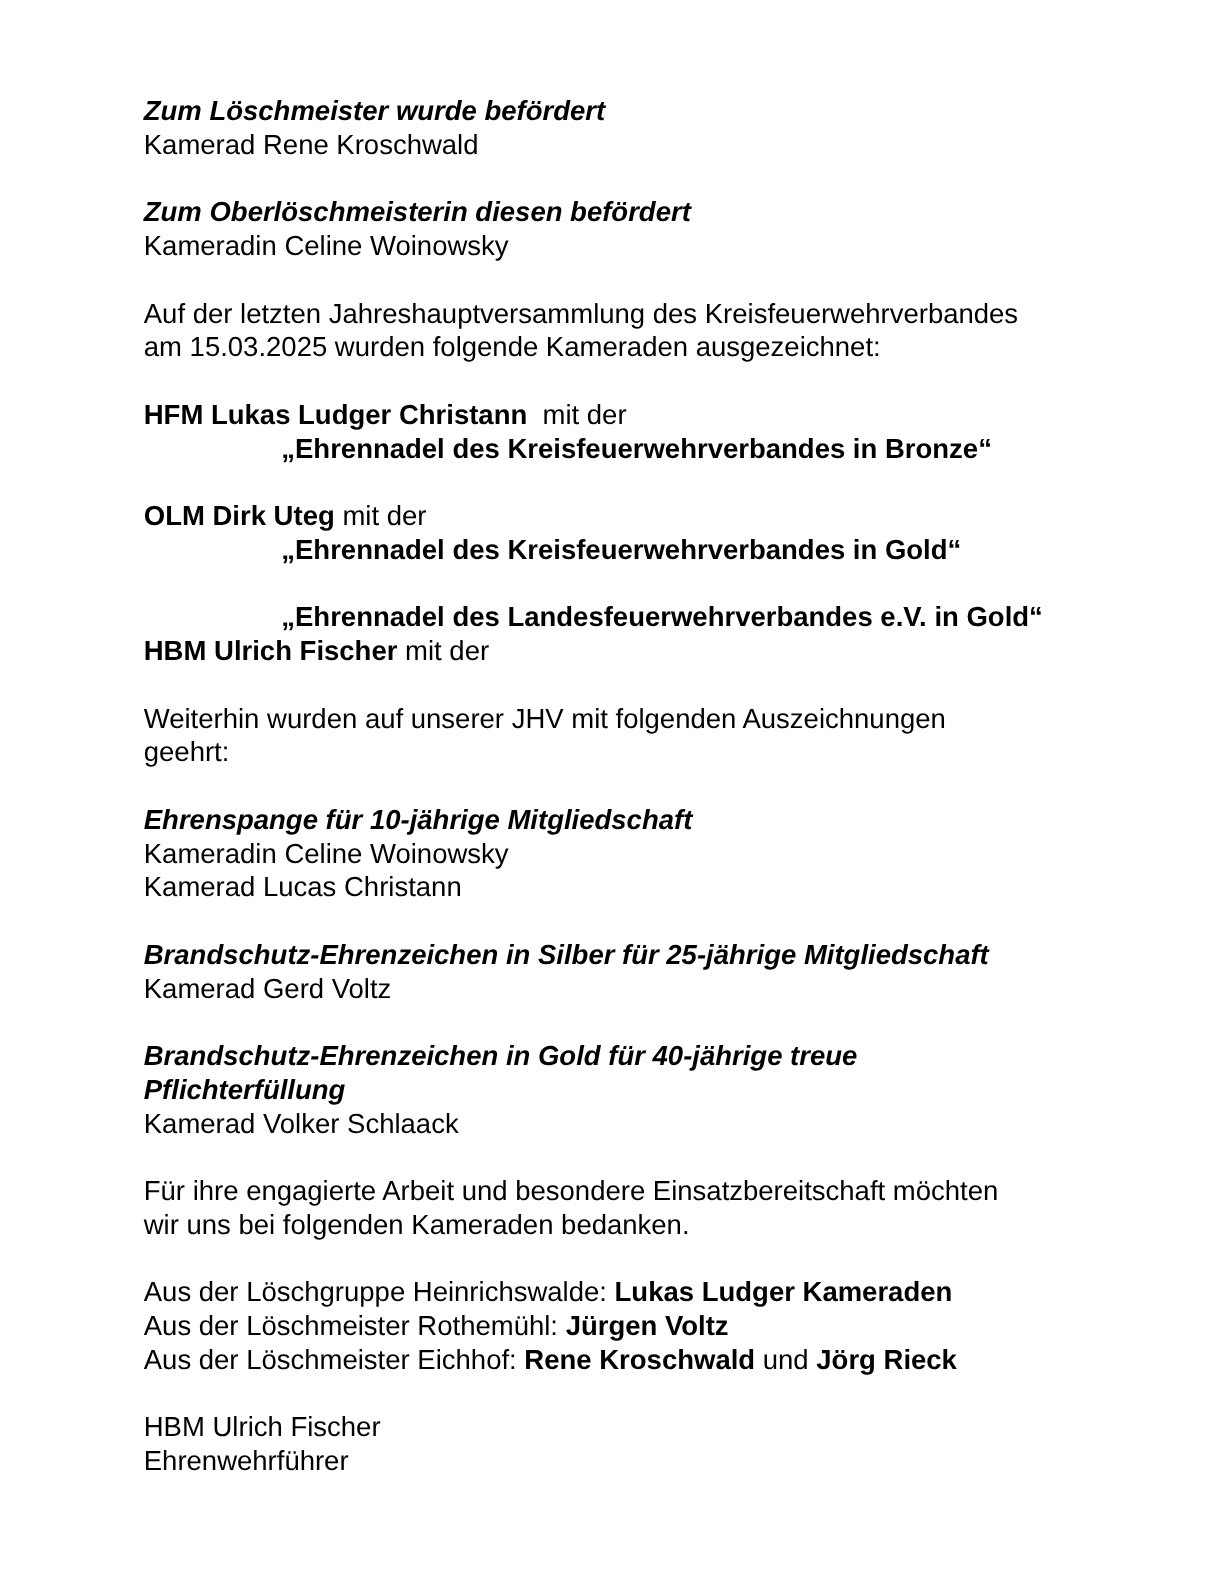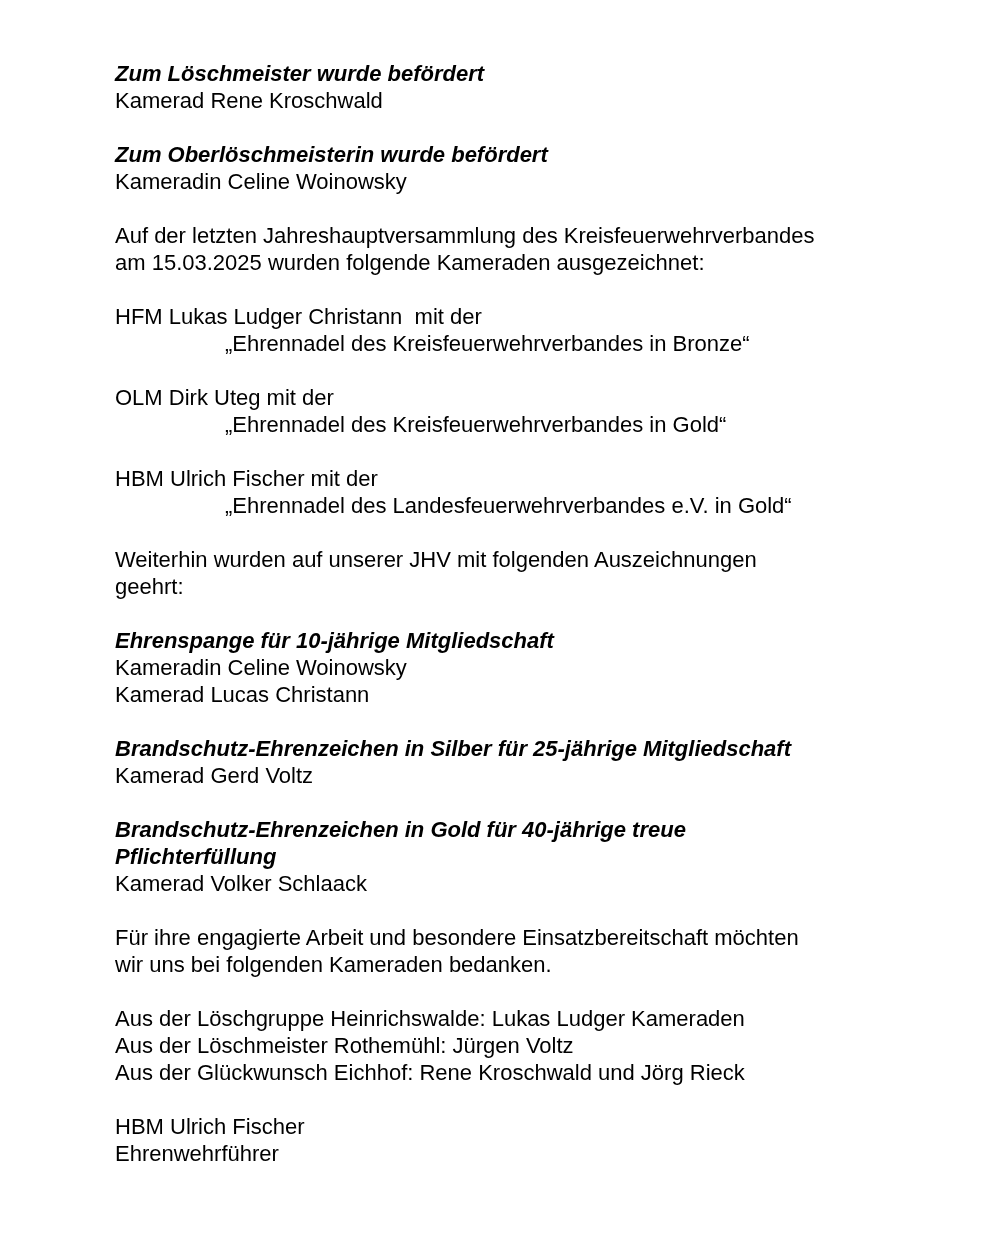--- a/index.html
+++ b/index.html
@@ -13,74 +13,74 @@
     font-family: "Liberation Sans", sans-serif;
     font-size: 22px;
     line-height: 27px;
     color: #000000;
     overflow: hidden;
   }
   .page {
     box-sizing: border-box;
     width: 985px;
     height: 892px;
-    padding: 60px 55px 0 115px;
+    padding: 75px 55px 0 115px;
   }
   .block {
     margin: 0 0 27px 0;
   }
   p.line {
     margin: 0;
     white-space: pre-wrap;
   }
   .bi {
     font-weight: bold;
     font-style: italic;
   }
   .b {
-    font-weight: normal;
+    font-weight: bold;
   }
   .medal-line {
     padding-left: 110px;
-    font-weight: normal;
+    font-weight: bold;
   }
 </style>
 </head>
 <body>
 
 <div class="page">
 
   <div class="block">
     <p class="line bi">Zum Löschmeister wurde befördert</p>
     <p class="line">Kamerad Rene Kroschwald</p>
   </div>
 
   <div class="block">
-    <p class="line bi">Zum Oberlöschmeisterin wurde befördert</p>
+    <p class="line bi">Zum Oberlöschmeisterin diesen befördert</p>
     <p class="line">Kameradin Celine Woinowsky</p>
   </div>
 
   <div class="block">
     <p class="line">Auf der letzten Jahreshauptversammlung des Kreisfeuerwehrverbandes</p>
     <p class="line">am 15.03.2025 wurden folgende Kameraden ausgezeichnet:</p>
   </div>
 
   <div class="block">
     <p class="line"><span class="b">HFM Lukas Ludger Christann</span><span>  mit der</span></p>
     <p class="line medal-line">„Ehrennadel des Kreisfeuerwehrverbandes in Bronze“</p>
   </div>
 
   <div class="block">
     <p class="line"><span class="b">OLM Dirk Uteg</span><span> mit der</span></p>
     <p class="line medal-line">„Ehrennadel des Kreisfeuerwehrverbandes in Gold“</p>
   </div>
 
   <div class="block">
+    <p class="line medal-line">„Ehrennadel des Landesfeuerwehrverbandes e.V. in Gold“</p>
     <p class="line"><span class="b">HBM Ulrich Fischer</span><span> mit der</span></p>
-    <p class="line medal-line">„Ehrennadel des Landesfeuerwehrverbandes e.V. in Gold“</p>
   </div>
 
 
   <div class="block">
     <p class="line">Weiterhin wurden auf unserer JHV mit folgenden Auszeichnungen</p>
     <p class="line">geehrt:</p>
   </div>
 
   <div class="block">
     <p class="line bi">Ehrenspange für 10-jährige Mitgliedschaft</p>
@@ -100,21 +100,21 @@
   </div>
 
   <div class="block">
     <p class="line">Für ihre engagierte Arbeit und besondere Einsatzbereitschaft möchten</p>
     <p class="line">wir uns bei folgenden Kameraden bedanken.</p>
   </div>
 
   <div class="block">
     <p class="line"><span>Aus der Löschgruppe Heinrichswalde: </span><span class="b">Lukas Ludger Kameraden</span></p>
     <p class="line"><span>Aus der Löschmeister Rothemühl: </span><span class="b">Jürgen Voltz</span></p>
-    <p class="line"><span>Aus der Glückwunsch Eichhof: </span><span class="b">Rene Kroschwald</span><span> und </span><span class="b">Jörg Rieck</span></p>
+    <p class="line"><span>Aus der Löschmeister Eichhof: </span><span class="b">Rene Kroschwald</span><span> und </span><span class="b">Jörg Rieck</span></p>
   </div>
 
   <div class="block">
     <p class="line">HBM Ulrich Fischer</p>
     <p class="line">Ehrenwehrführer</p>
   </div>
 
 </div>
 
 </body></html>

